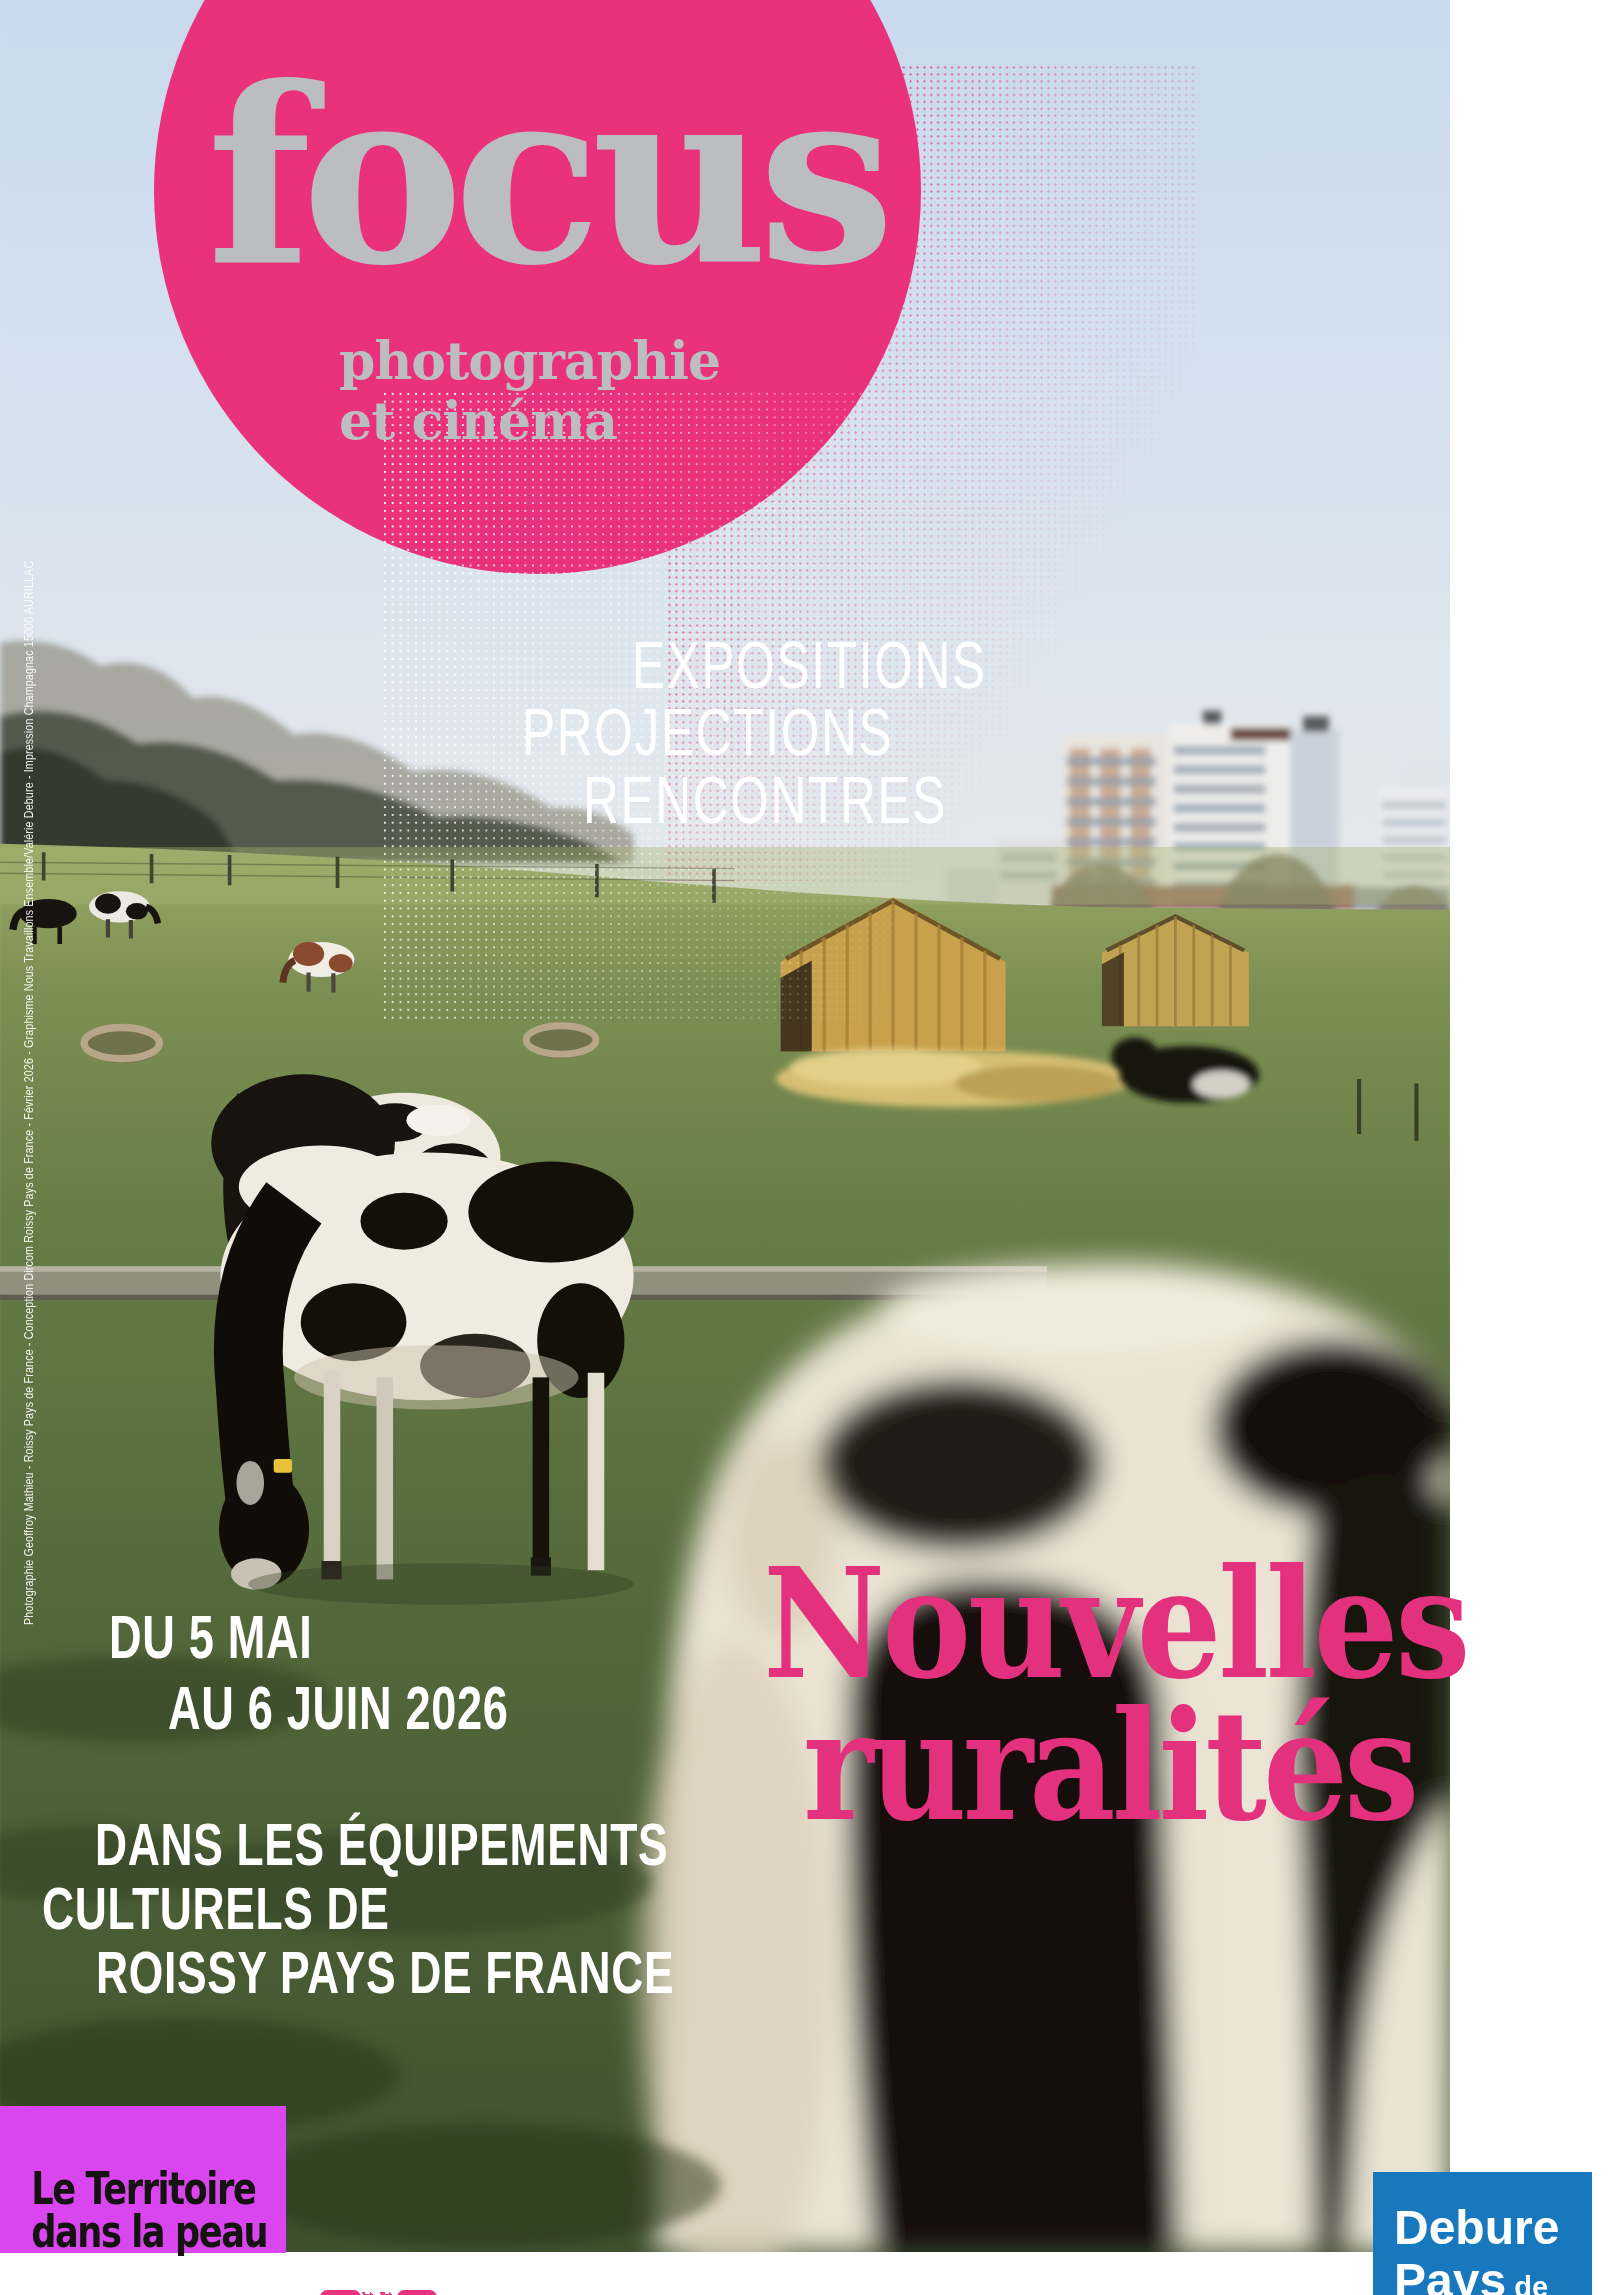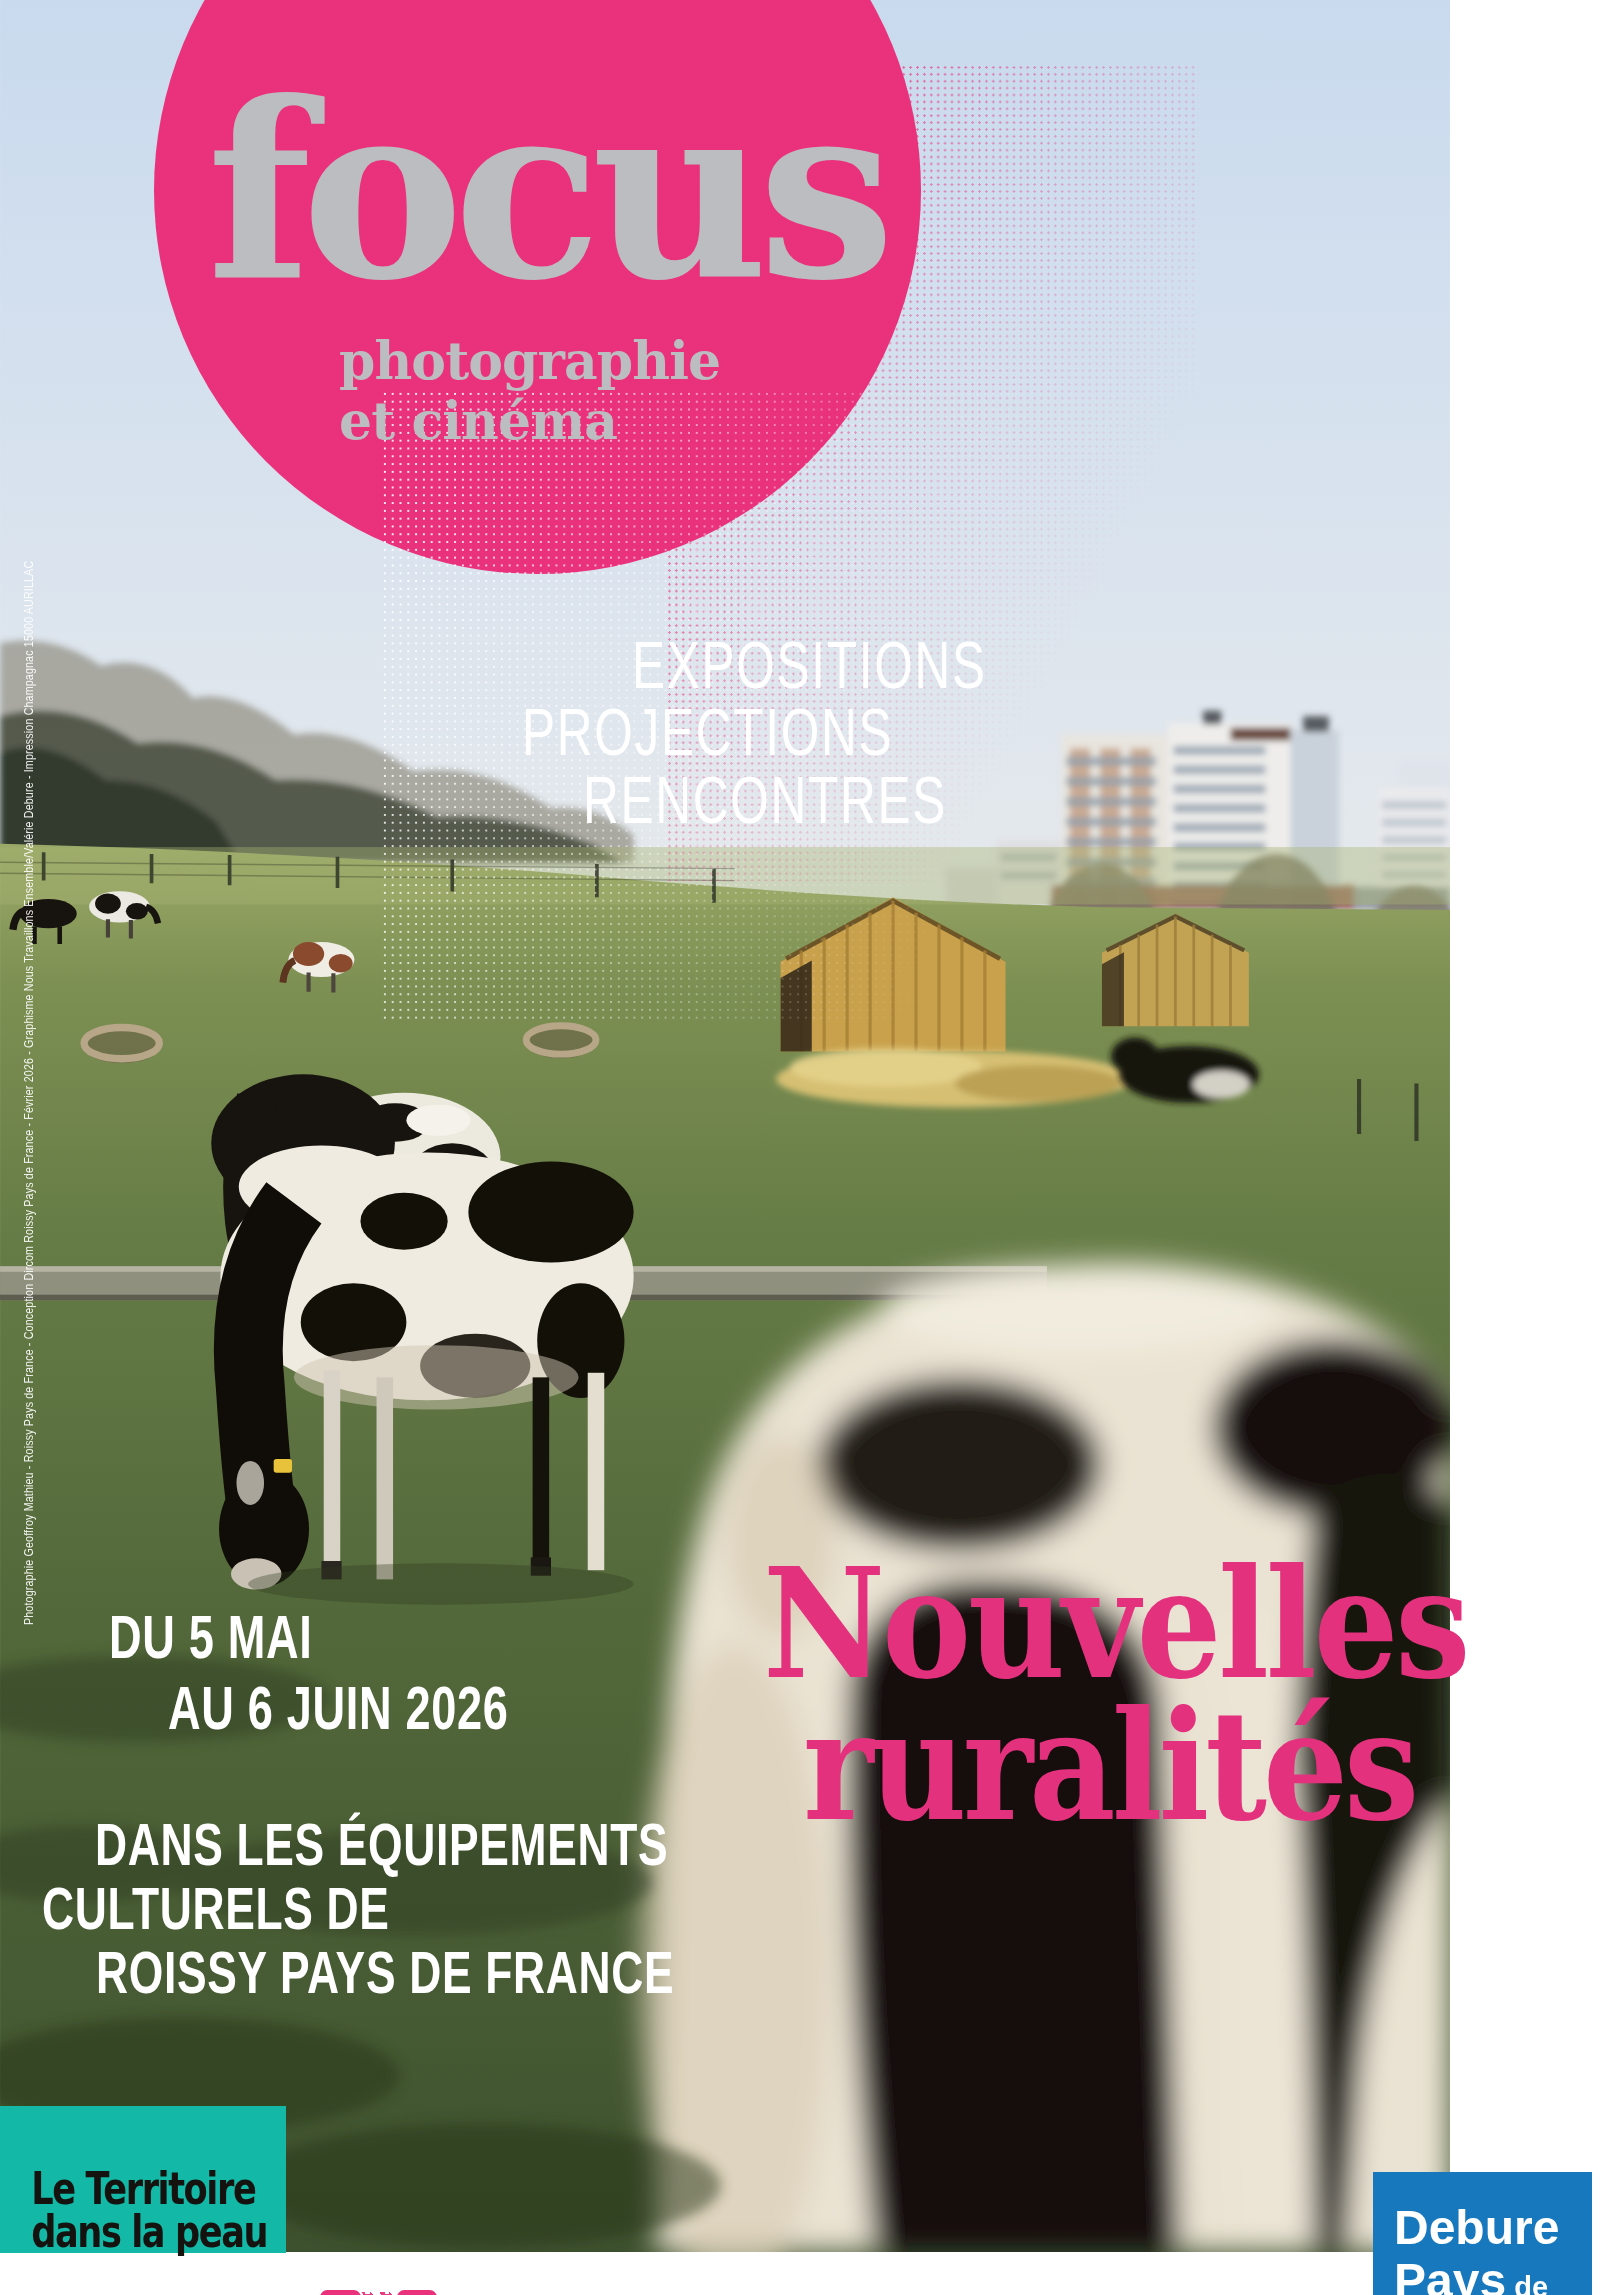--- a/index.html
+++ b/index.html
@@ -19,38 +19,38 @@
       background-size:6.9px 6.9px;
       -webkit-mask-image:linear-gradient(118deg,rgba(0,0,0,.95) 6%,rgba(0,0,0,.35) 46%,transparent 74%);
       mask-image:linear-gradient(118deg,rgba(0,0,0,.95) 6%,rgba(0,0,0,.35) 46%,transparent 74%);}
   .speck-white{left:381px;top:390px;width:762px;height:629px;
       background-image:radial-gradient(circle,rgba(255,255,255,.95) 1.1px,transparent 1.4px);
       background-size:7.8px 7.8px;
       -webkit-mask-image:linear-gradient(105deg,rgba(0,0,0,.95) 8%,rgba(0,0,0,.35) 50%,transparent 78%);
       mask-image:linear-gradient(105deg,rgba(0,0,0,.95) 8%,rgba(0,0,0,.35) 50%,transparent 78%);}
 
   
-  .focus-title{left:207px;top:70px;font-family:"DejaVu Serif","Liberation Serif",serif;
+  .focus-title{left:207px;top:55px;font-family:"DejaVu Serif","Liberation Serif",serif;
       font-weight:bold;font-size:243px;line-height:1;letter-spacing:-10px;color:#bcbdc0;}
   .focus-sub{left:339px;top:331px;font-family:"DejaVu Serif","Liberation Serif",serif;
       font-weight:bold;font-size:52px;line-height:60px;letter-spacing:-0.9px;color:#bcbdc0;}
 
   
   .wline{color:#ffffff;transform-origin:left top;transform:scaleX(.74);white-space:nowrap;}
   .ev{font-size:67px;font-weight:400;letter-spacing:2.3px;line-height:1;}
   .dt{font-size:61px;font-weight:700;letter-spacing:0.9px;line-height:1;}
   .vn{font-size:60px;font-weight:700;letter-spacing:0.9px;line-height:1;}
 
   
   .big-title{font-family:"DejaVu Serif","Liberation Serif",serif;font-weight:bold;color:#e4317e;
       font-size:152px;line-height:1;letter-spacing:-3.7px;transform-origin:left top;transform:scaleX(.88);
       white-space:nowrap;}
 
   
-  .terr-box{left:0;top:2106px;width:286px;height:147px;background:#14b8a6;}
+  .terr-box{left:0;top:2106px;width:286px;height:147px;background:#d946ef;}
   .terr-text{padding:61px 0 0 39px;font-family:"DejaVu Sans","Liberation Sans",sans-serif;
       font-weight:900;font-size:44px;line-height:43px;letter-spacing:-1.8px;color:#151310;
       transform-origin:left top;transform:scaleX(.8);white-space:nowrap;}
 
   
   .credits{left:21px;top:1625px;transform-origin:0 0;transform:rotate(-90deg) scaleX(.82);
       font-size:13px;letter-spacing:0.2px;color:rgba(255,255,255,.92);white-space:nowrap;font-weight:400;}
 
   
   .qr{left:320px;top:2290px;width:117px;height:117px;background:#ffffff;}

